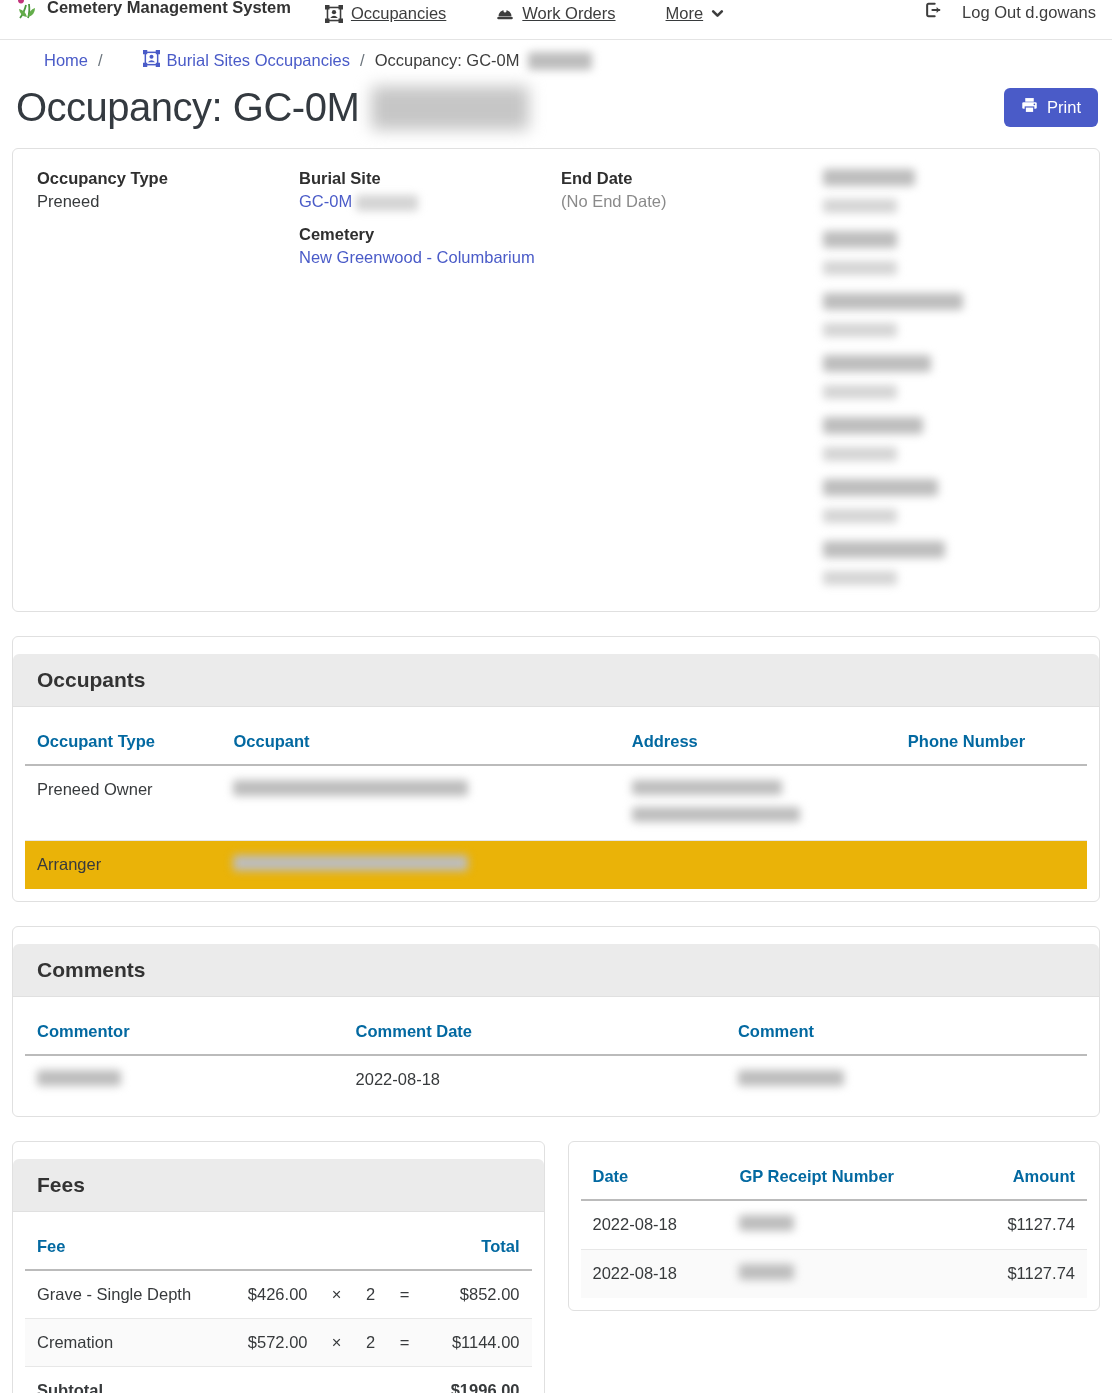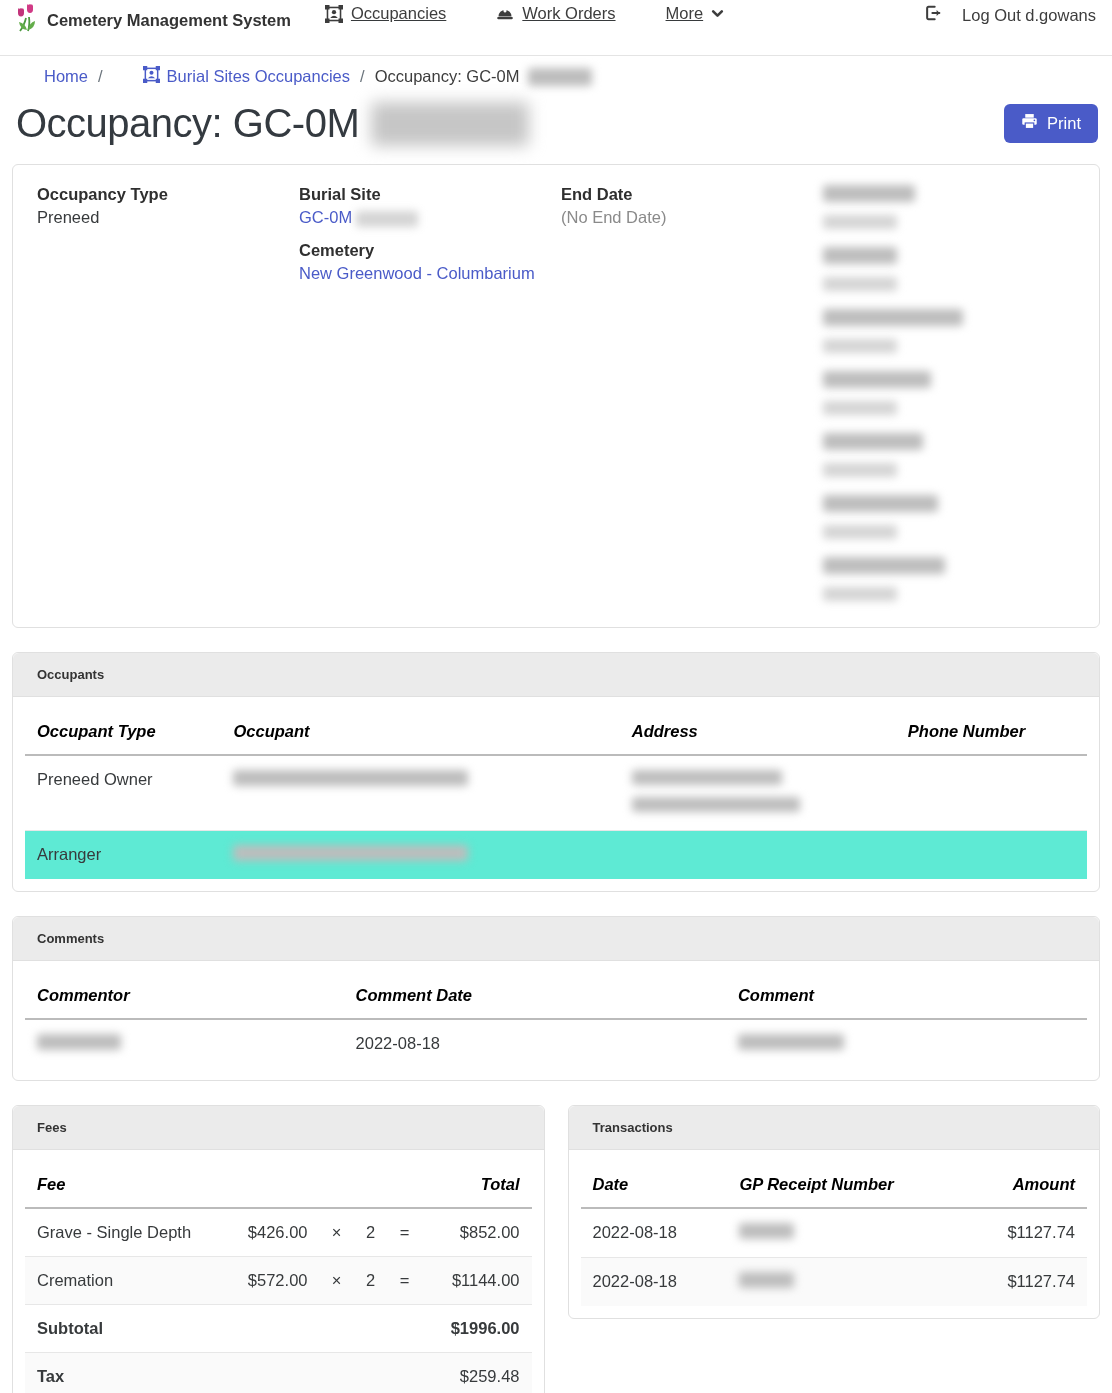--- a/index.html
+++ b/index.html
@@ -6,21 +6,21 @@
   html,body { margin:0; padding:0; }
   body {
     width:1112px; min-height:1393px; background:#fff;
     font-family:"Liberation Sans", sans-serif;
     color:#373a3c; font-size:16.5px;
   }
   a { text-decoration:none; }
   .link { color:#4a5bc8; }
 
   
-  .navbar { display:flex; align-items:flex-start; height:56px; padding:4px 16px; border-bottom:1px solid #e4e4e4; }
+  .navbar { display:flex; align-items:flex-end; height:40px; padding:16px 16px; border-bottom:1px solid #e4e4e4; }
   .brand { display:flex; align-items:center; gap:9px; font-weight:bold; color:#333; cursor:pointer; }
   .nav-links { display:flex; align-items:center; margin-left:34px; gap:50px;text-decoration:underline; }
   .nav-item { display:flex; align-items:center; gap:8px; color:#3d3d3d; cursor:pointer; }
   .nav-item svg { display:block; }
   .spacer { flex:1; }
   .logout { display:flex; align-items:center; gap:20px; color:#3d3d3d; cursor:pointer; }
 
   
   .breadcrumb { display:flex; align-items:center; gap:10px; padding:10px 16px 6px 14px; }
   .crumb { display:flex; align-items:center; gap:7px;margin-left:30px; }
@@ -34,33 +34,33 @@
   .btn-print {
     background:#4a5bc8; color:#fff; border:none; border-radius:6px;
     padding:9px 17px; font-size:16.5px; font-family:inherit;
     display:flex; align-items:center; gap:9px; cursor:pointer;
   }
 
   
   .card { border:1px solid #e0e0e0; border-radius:6px; background:#fff; }
   .section-card { margin-top:24px; }
   .section-header { background:#ebebeb; border-bottom:1px solid #e0e0e0; border-radius:6px 6px 0 0;
-    padding:14px 24px; font-weight:bold; font-size:13px; color:#333; }
+    padding:14px 24px; font-weight:bold; font-size:21px; color:#333;margin-top:17px; }
   .section-body { padding:12px; }
 
   
   .details-card { padding:20px 24px 8px; display:grid; grid-template-columns:1fr 1fr 1fr 1fr; column-gap:10px; min-height:410px; align-content:start; }
   .field { margin-bottom:14px; }
   .field .label { font-weight:bold; color:#2f2f2f; }
   .field .value { margin-top:4px; }
   .muted { color:#8a8a8a; }
 
   
   table { width:100%; border-collapse:collapse; font-size:16.5px; }
-  th { text-align:left; font-weight:bold; color:#000000; padding:13px 12px; border-bottom:2px solid #bbb;font-style:italic; }
+  th { text-align:left; font-weight:bold; color:#0369a1; padding:13px 12px; border-bottom:2px solid #bbb; }
   td { padding:14px 12px; border-bottom:1px solid #e7e7e7; vertical-align:top; }
   tbody tr:last-child td { border-bottom:none; }
   .striped tbody tr:nth-child(even) { background:#fafafa; }
   .num { text-align:right; }
   .ctr { text-align:center; }
   .bold { font-weight:bold; }
 
   .bottom-grid { display:grid; grid-template-columns:1fr 1fr; gap:23px; margin-top:24px; align-items:start; margin-bottom:0; }
 
   
@@ -258,21 +258,21 @@
         <tbody class="striped-rows">
           <tr>
             <td>Preneed Owner</td>
             <td><span class="redacted" style="width:235px;height:16px;"></span></td>
             <td>
               <div class="addr-line"><span class="redacted" style="width:150px;height:15px;"></span></div>
               <div class="addr-line"><span class="redacted" style="width:168px;height:15px;"></span></div>
             </td>
             <td></td>
           </tr>
-          <tr style="background:#5eead4;">
+          <tr style="background:#eab308;">
             <td>Arranger</td>
             <td><span class="redacted" style="width:235px;height:16px;"></span></td>
             <td></td>
             <td></td>
           </tr>
         </tbody>
       </table>
     </div>
   </section>
 
@@ -352,21 +352,20 @@
               <td colspan="5" class="bold">Tax</td>
               <td class="num">$259.48</td>
             </tr>
 
           </tbody>
         </table>
       </div>
     </section>
 
     <section class="card">
-      <div class="section-header">Transactions</div>
       <div class="section-body">
         <table class="striped">
           <colgroup>
               <col style="width:29%">
               <col style="width:43%">
               <col style="width:28%">
             </colgroup>
           <thead>
             <tr>
               <th>Date</th>

